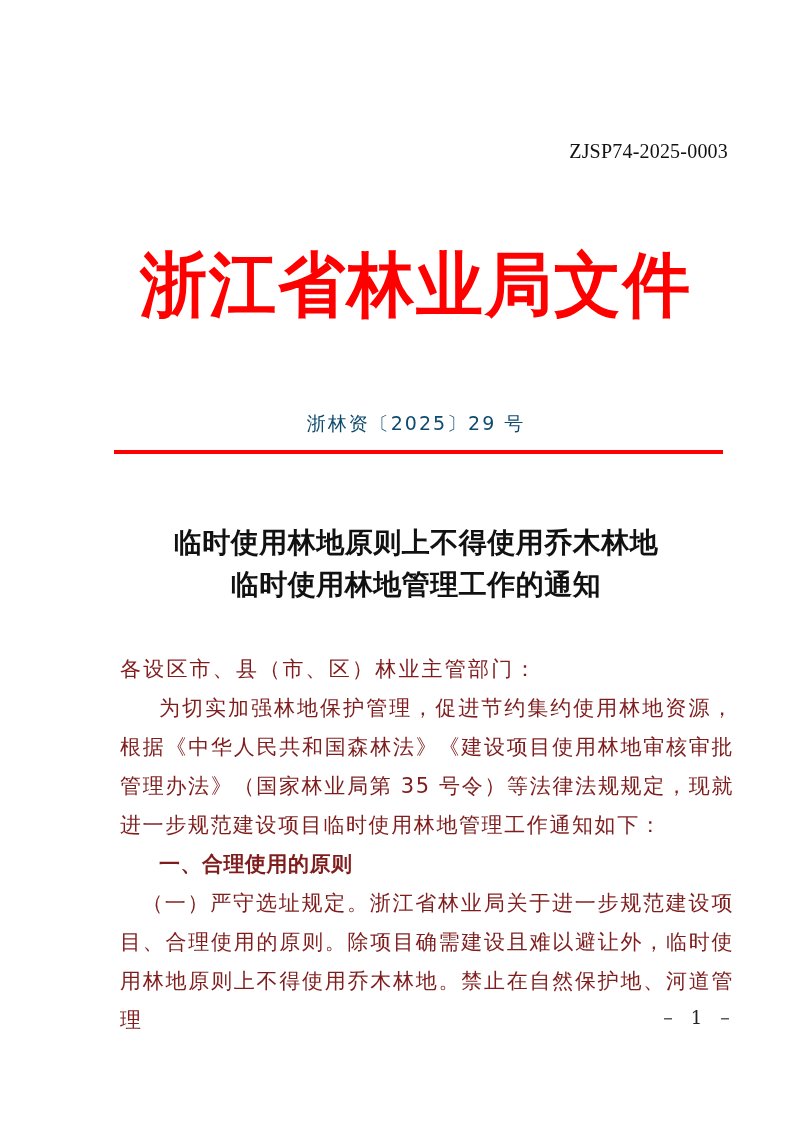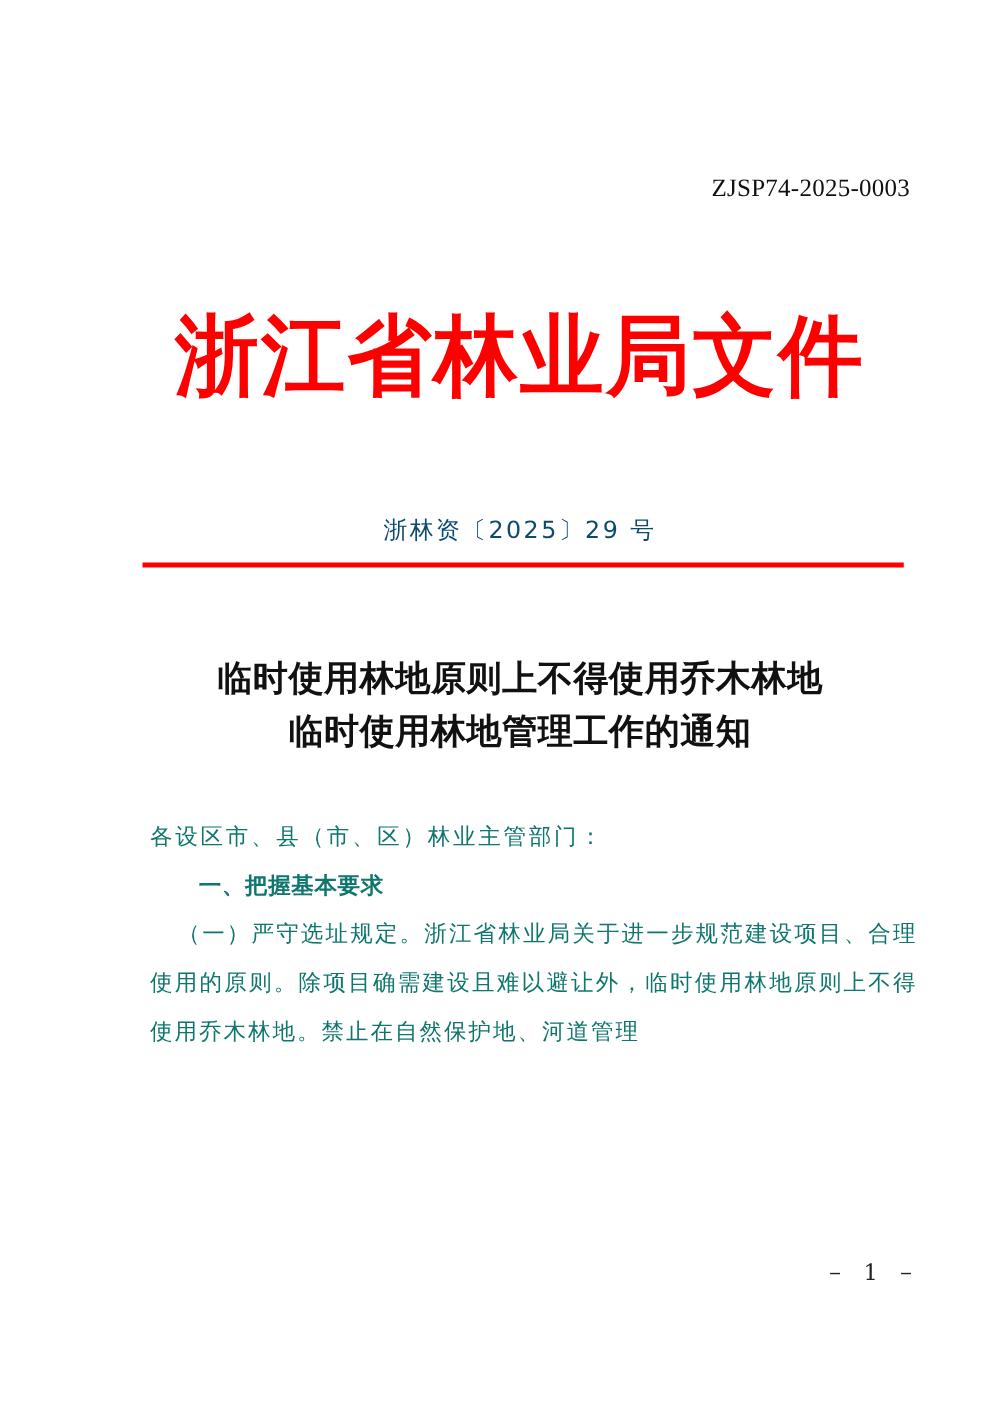--- a/index.html
+++ b/index.html
@@ -76,23 +76,23 @@
       color: #111;
       letter-spacing: 0.5px;
     }
     .title .line { display: block; }
     .body-text {
       position: absolute;
       top: 650px;
       left: 104px;
       width: 614px;
       font-family: "DejaVu Sans", "Liberation Sans", sans-serif;
-      font-size: 18px;
+      font-size: 21px;
       line-height: 39px;
-      color: #0f766e;
+      color: #7f1d1d;
     }
     .body-text p {
       margin: 0;
       text-align: justify;
       text-align-last: left;
       letter-spacing: 1.6px;
     }
     .body-text .indent { text-indent: 39px; }
     .body-text .salutation { letter-spacing: 2.2px; }
     .body-text .heading {
@@ -124,19 +124,20 @@
 
   <div class="red-rule"></div>
 
   <div class="title">
     <span class="line">临时使用林地原则上不得使用乔木林地</span>
     <span class="line">临时使用林地管理工作的通知</span>
   </div>
 
   <div class="body-text">
     <p class="salutation">各设区市、县（市、区）林业主管部门：</p>
-    <p class="heading">一、把握基本要求</p>
+    <p class="indent">为切实加强林地保护管理，促进节约集约使用林地资源，根据《中华人民共和国森林法》《建设项目使用林地审核审批管理办法》（国家林业局第 35 号令）等法律法规规定，现就进一步规范建设项目临时使用林地管理工作通知如下：</p>
+    <p class="heading">一、合理使用的原则</p>
     <p class="sub-indent">（一）严守选址规定。浙江省林业局关于进一步规范建设项目、合理使用的原则。除项目确需建设且难以避让外，临时使用林地原则上不得使用乔木林地。禁止在自然保护地、河道管理</p>
   </div>
 
   <div class="page-number">－ 1 －</div>
 
 </div>
 
 </body></html>

